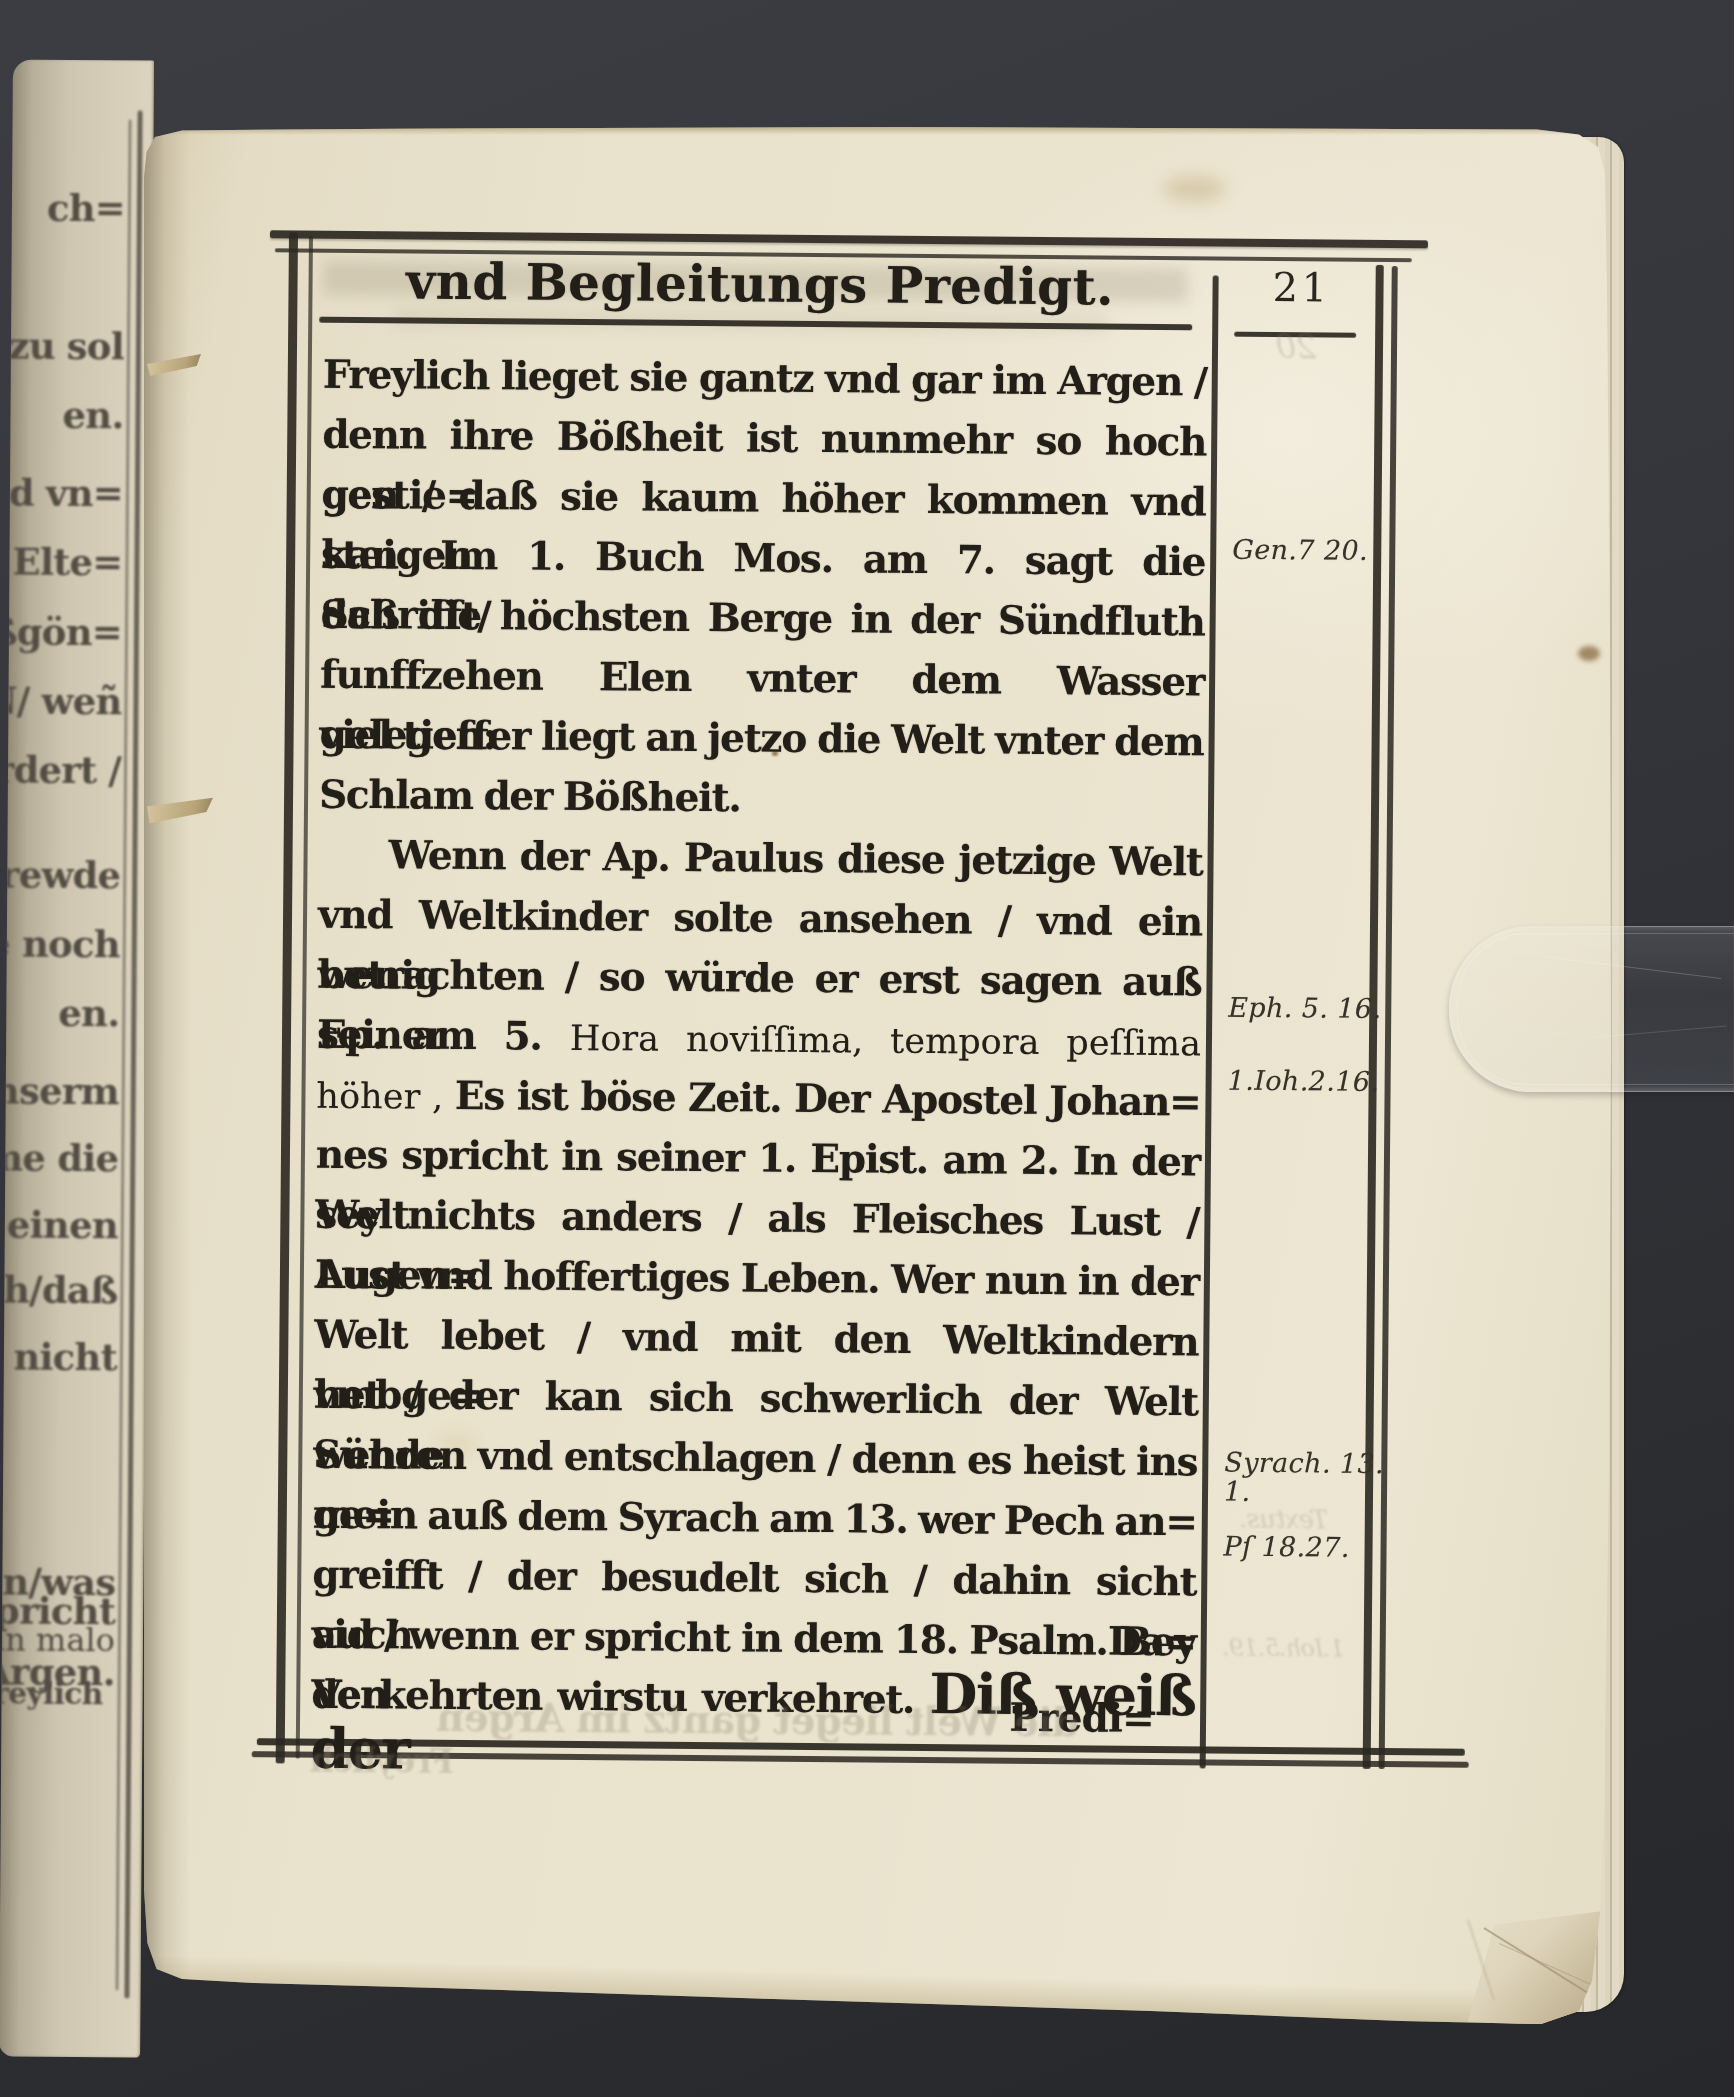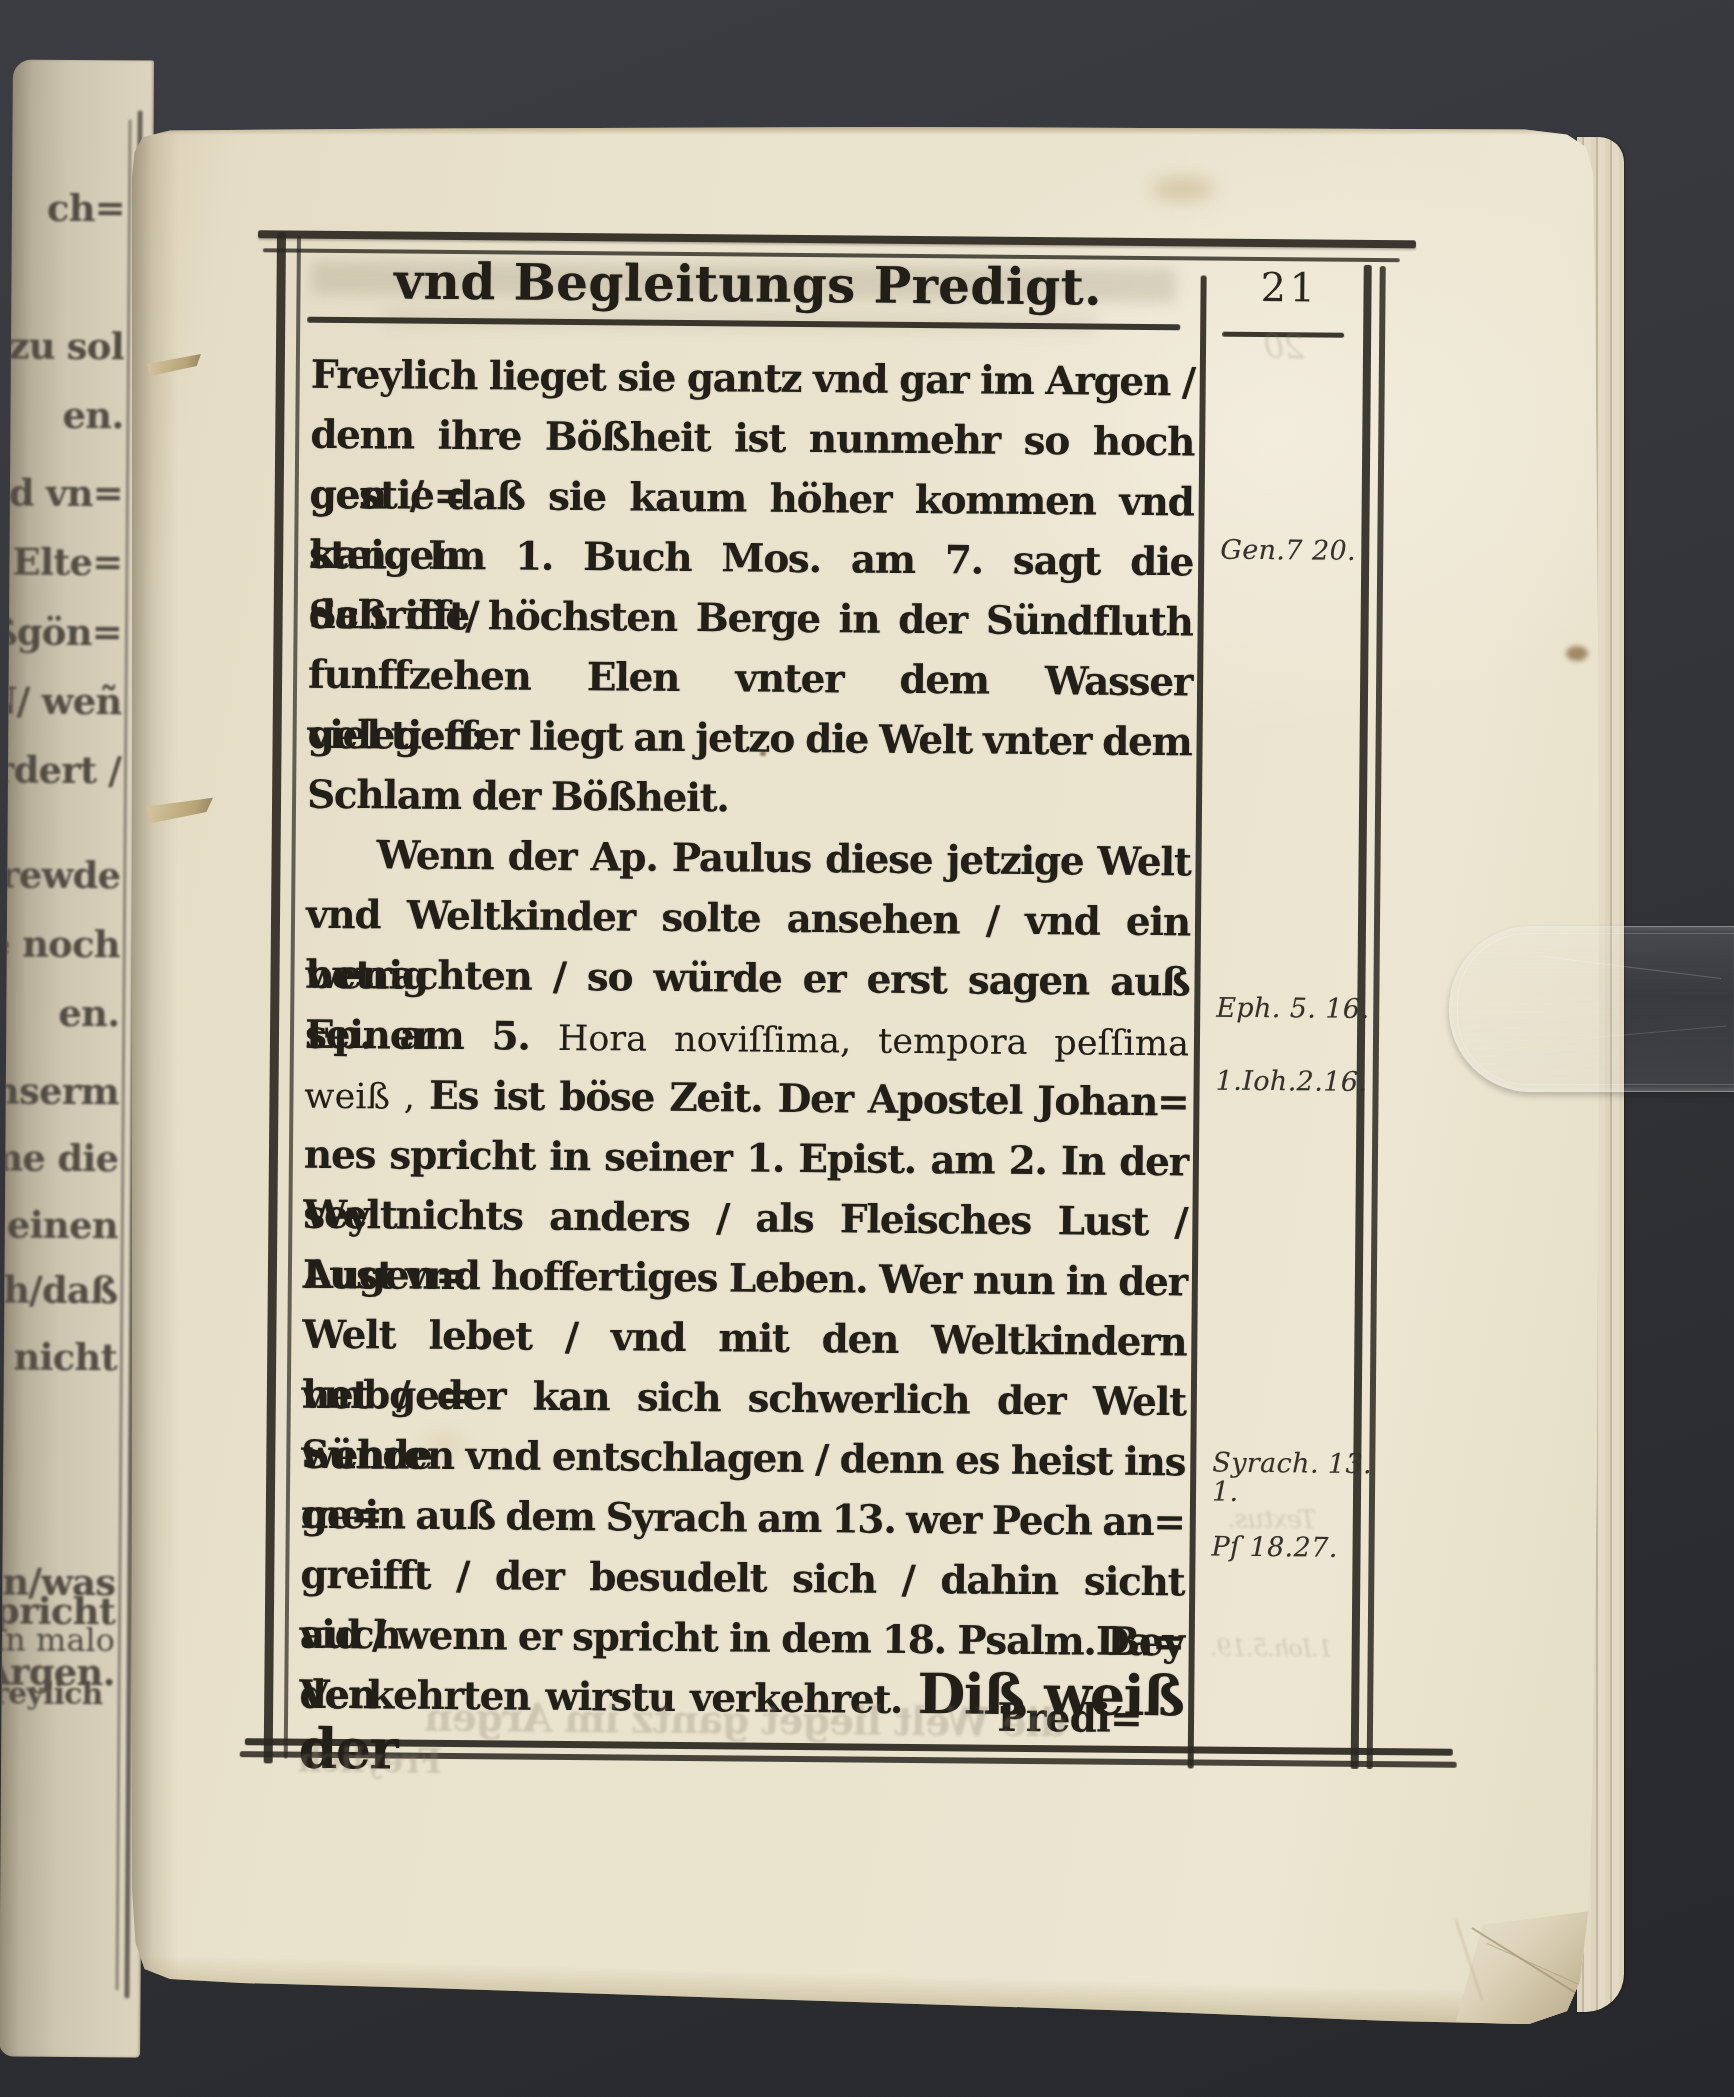--- a/index.html
+++ b/index.html
@@ -24,21 +24,21 @@
   .frag.latin{font-weight:normal;font-size:32px;letter-spacing:0;}
   .frag.catch{font-size:30px;right:40px;}
   
   .edge-stack{
     position:absolute;left:1577px;top:137px;width:47px;height:1875px;z-index:1;
     background:repeating-linear-gradient(90deg,#ddd4be 0 5.5px,#c3b89e 5.5px 7.1px,#e2dac4 7.1px 14px);
     border-radius:0 25px 38px 0;box-shadow:0.8px 0 2.5px rgba(0,0,0,.35);
   }
   
   .page{
-    position:absolute;left:132px;top:127px;width:1468px;height:1901px;z-index:3;
+    position:absolute;left:144px;top:127px;width:1468px;height:1901px;z-index:3;
     background:
       radial-gradient(671px 503px at 78% 16%,rgba(244,238,224,.85) 0%,rgba(244,238,224,0) 60%),
       linear-gradient(100deg,#d9ceb3 0%,#e4dcc5 6%,#e9e2cc 26%,#eae3ce 55%,#ece6d2 80%,#e6dfc8 95%);
     clip-path:polygon(0px 50px,2.5px 25px,11px 10px,38px 3.4px,252px 1.7px,755px 0px,1393px 2.5px,1435px 7.6px,1454px 20px,1461px 46px,1463px 168px,1466px 503px,1467px 923px,1465px 1342px,1460px 1678px,1456px 1787px,1448px 1854px,1435px 1884px,1397px 1897px,1258px 1894px,1007px 1884px,629px 1872px,294px 1861px,109px 1856px,38px 1852px,12.6px 1842px,3.4px 1816px,0px 1762px);
   }
   .edge-tint-top{position:absolute;left:0;top:0;width:1468px;height:7.6px;background:linear-gradient(#ac9b72,rgba(172,155,114,0));opacity:.7;}
   .edge-tint-bottom{position:absolute;left:-12.6px;top:1847px;width:1502px;height:55px;background:linear-gradient(rgba(166,149,108,0),#ab9a70);opacity:.7;transform:rotate(1.5deg);}
   .gutter{position:absolute;left:0;top:0;width:46px;height:1901px;background:linear-gradient(90deg,rgba(104,94,72,.5),rgba(140,128,100,.22) 45%,rgba(0,0,0,0));}
   .fox{position:absolute;border-radius:50%;}
   .fox.a{left:1434px;top:519px;width:22px;height:15px;background:#8a6a42;filter:blur(2.9px);opacity:.75;}
@@ -179,21 +179,21 @@
         <div class="bl"><span class="seg-f">gen / daß sie kaum höher kommen vnd steigen</span></div>
         <div class="bl"><span class="seg-f">kan. Im 1. Buch Mos. am 7. sagt die Schrifft/</span></div>
         <div class="bl"><span class="seg-f">daß die höchsten Berge in der Sündfluth</span></div>
         <div class="bl"><span class="seg-f">funffzehen Elen vnter dem Wasser gelegen:</span></div>
         <div class="bl"><span class="seg-f">viel tieffer liegt an jetzo die Welt vnter dem</span></div>
         <div class="bl pend"><span class="seg-f">Schlam der Bößheit.</span></div>
         <div class="bl ind"><span class="seg-f">Wenn der Ap. Paulus diese jetzige Welt</span></div>
         <div class="bl"><span class="seg-f">vnd Weltkinder solte ansehen / vnd ein wenig</span></div>
         <div class="bl"><span class="seg-f">betrachten / so würde er erst sagen auß seiner</span></div>
         <div class="bl"><span class="seg-f">Ep. am 5. </span><span class="seg-l">Hora noviſſima, tempora peſſima</span></div>
-        <div class="bl"><span class="seg-l">weiß , </span><span class="seg-f">Es ist böse Zeit.  Der Apostel Johan=</span></div>
+        <div class="bl"><span class="seg-l">höher , </span><span class="seg-f">Es ist böse Zeit.  Der Apostel Johan=</span></div>
         <div class="bl"><span class="seg-f">nes spricht in seiner 1. Epist. am 2. In der Welt</span></div>
         <div class="bl"><span class="seg-f">sey nichts anders / als Fleisches Lust / Augen=</span></div>
         <div class="bl"><span class="seg-f">Lust vnd hoffertiges Leben.  Wer nun in der</span></div>
         <div class="bl"><span class="seg-f">Welt lebet / vnd mit den Weltkindern vmbge=</span></div>
         <div class="bl"><span class="seg-f">het / der kan sich schwerlich der Welt Sünde</span></div>
         <div class="bl"><span class="seg-f">wehren vnd entschlagen / denn es heist ins ge=</span></div>
         <div class="bl"><span class="seg-f">mein auß dem Syrach am 13. wer Pech an=</span></div>
         <div class="bl"><span class="seg-f">greifft / der besudelt sich / dahin sicht auch Da=</span></div>
         <div class="bl"><span class="seg-f">vid / wenn er spricht in dem 18. Psalm. Bey den</span></div>
         <div class="bl"><span class="seg-f">Verkehrten wirstu verkehret. </span><span class="seg-b">Diß weiß der</span></div>

